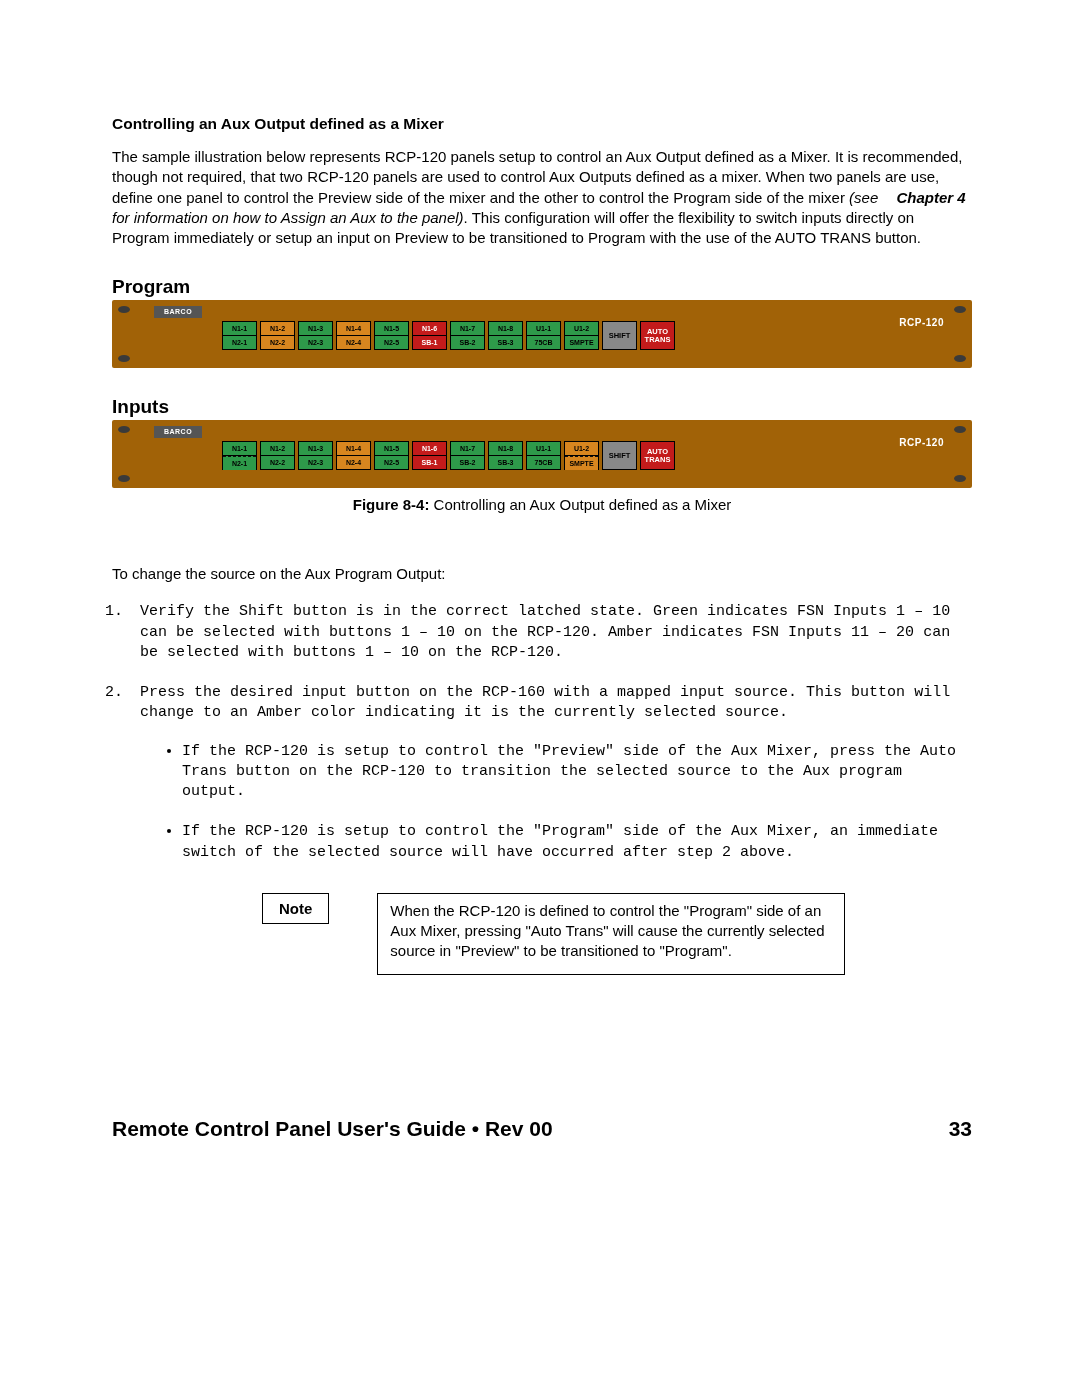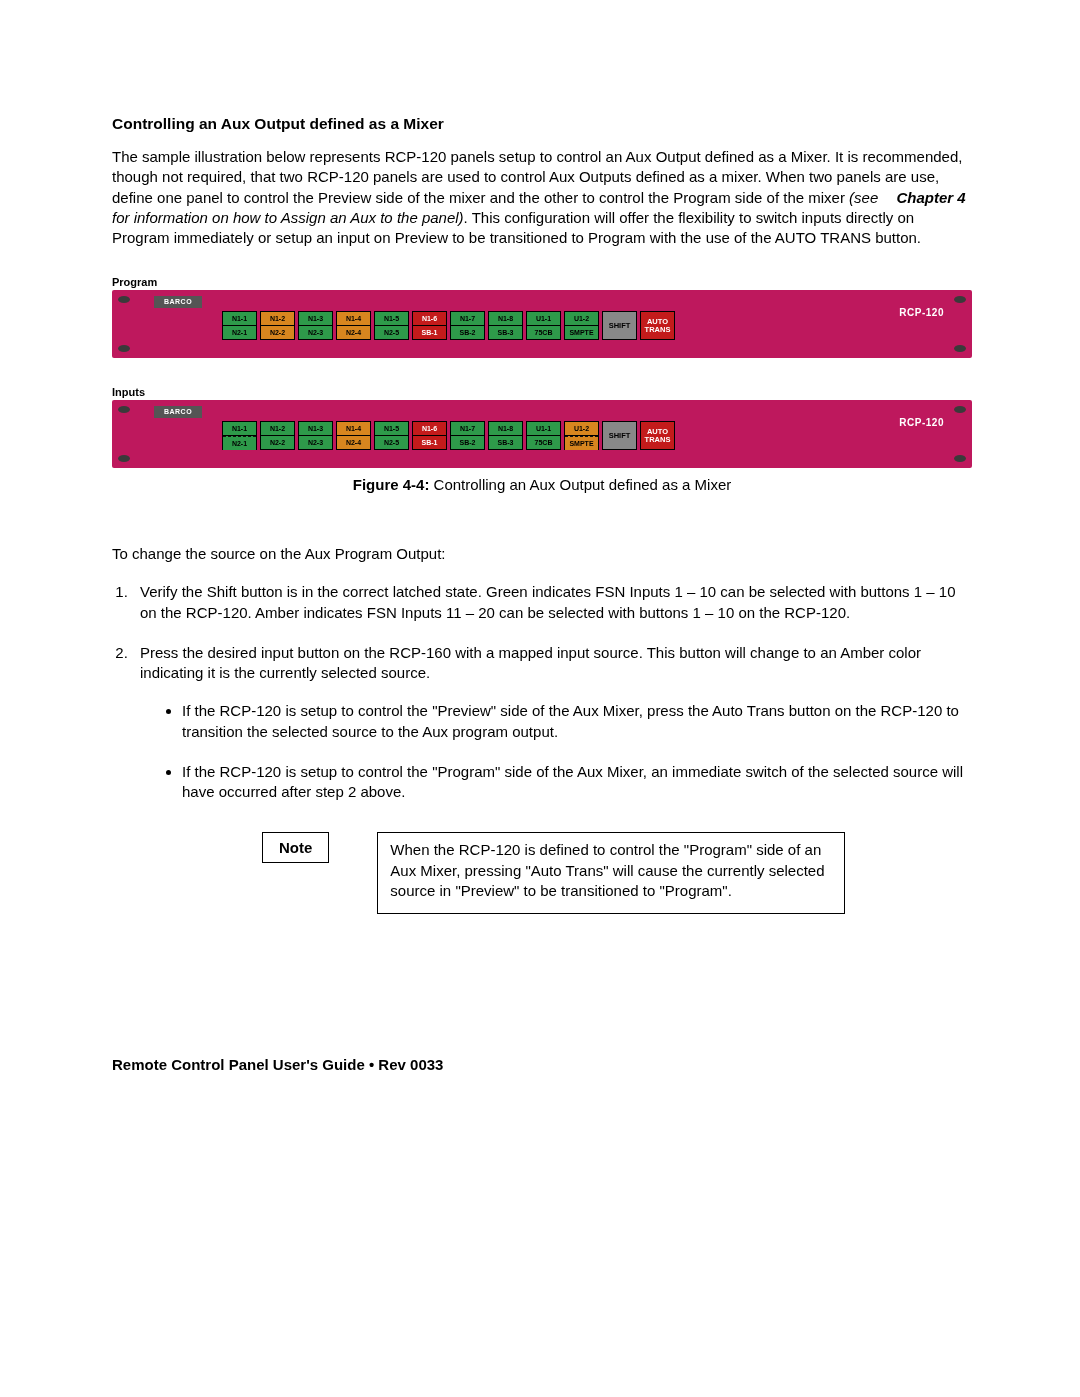--- a/index.html
+++ b/index.html
@@ -25,26 +25,26 @@
   }
   .body-text .chapter-ref {
     font-style: italic;
   }
   .body-text .chapter-ref b {
     font-weight: bold;
     margin-left: 14px;
   }
   .panel-label {
     font-weight: bold;
-    font-size: 11px;
+    font-size: 19px;
     margin-top: 28px;
     margin-bottom: 2px;
   }
   .panel {
-    background: #be185d;
+    background: #a16207;
     width: 100%;
     height: 68px;
     position: relative;
     border-radius: 2px;
   }
   .screw {
     position: absolute;
     width: 12px;
     height: 7px;
     background: #3a3a3a;
@@ -132,20 +132,21 @@
     margin-bottom: 20px;
   }
   ol.steps {
     margin: 0 0 0 0;
     padding-left: 20px;
   }
   ol.steps > li {
     margin-bottom: 20px;
     padding-left: 8px;
     line-height: 1.35;
+    font-family: Liberation Mono, monospace;
   }
   ul.bullets {
     list-style: disc;
     margin: 18px 0 0 0;
     padding-left: 42px;
   }
   ul.bullets li {
     margin-bottom: 20px;
     line-height: 1.35;
   }
@@ -166,22 +167,23 @@
   .note-box {
     border: 1px solid #000;
     padding: 7px 12px 12px 12px;
     width: 442px;
     line-height: 1.35;
     font-size: 15px;
   }
   .footer {
     margin-top: 142px;
     display: flex;
-    font-weight: bold;
-    font-size: 15px;
+    justify-content: space-between;
+    font-weight: bold;
+    font-size: 21px;
   }
   .dashed-mid {
     border-top: 1px dashed #111 !important;
   }
 </style>
 </head>
 <body>
 
 <div class="page">
 
@@ -295,21 +297,21 @@
           <div class="half a">U1-2</div>
           <div class="half a dashed-mid">SMPTE</div>
         </div>
         <div class="single-button gr">SHIFT</div>
         <div class="single-button r" style="white-space: pre-line;">AUTO
 TRANS</div>
       </div>
   </div>
 
   <div class="figure-caption">
-    <b>Figure 4-4:</b><span> Controlling an Aux Output defined as a Mixer</span>
+    <b>Figure 8-4:</b><span> Controlling an Aux Output defined as a Mixer</span>
   </div>
 
   <div class="instr-lead">To change the source on the Aux Program Output:</div>
 
   <ol class="steps">
     <li>Verify the Shift button is in the correct latched state. Green indicates FSN Inputs 1 – 10 can be selected with buttons 1 – 10 on the RCP-120. Amber indicates FSN Inputs 11 – 20 can be selected with buttons 1 – 10 on the RCP-120.</li>
     <li>
       <span>Press the desired input button on the RCP-160 with a mapped input source. This button will change to an Amber color indicating it is the currently selected source.</span>
       <ul class="bullets">
         <li>If the RCP-120 is setup to control the "Preview" side of the Aux Mixer, press the Auto Trans button on the RCP-120 to transition the selected source to the Aux program output.</li>

